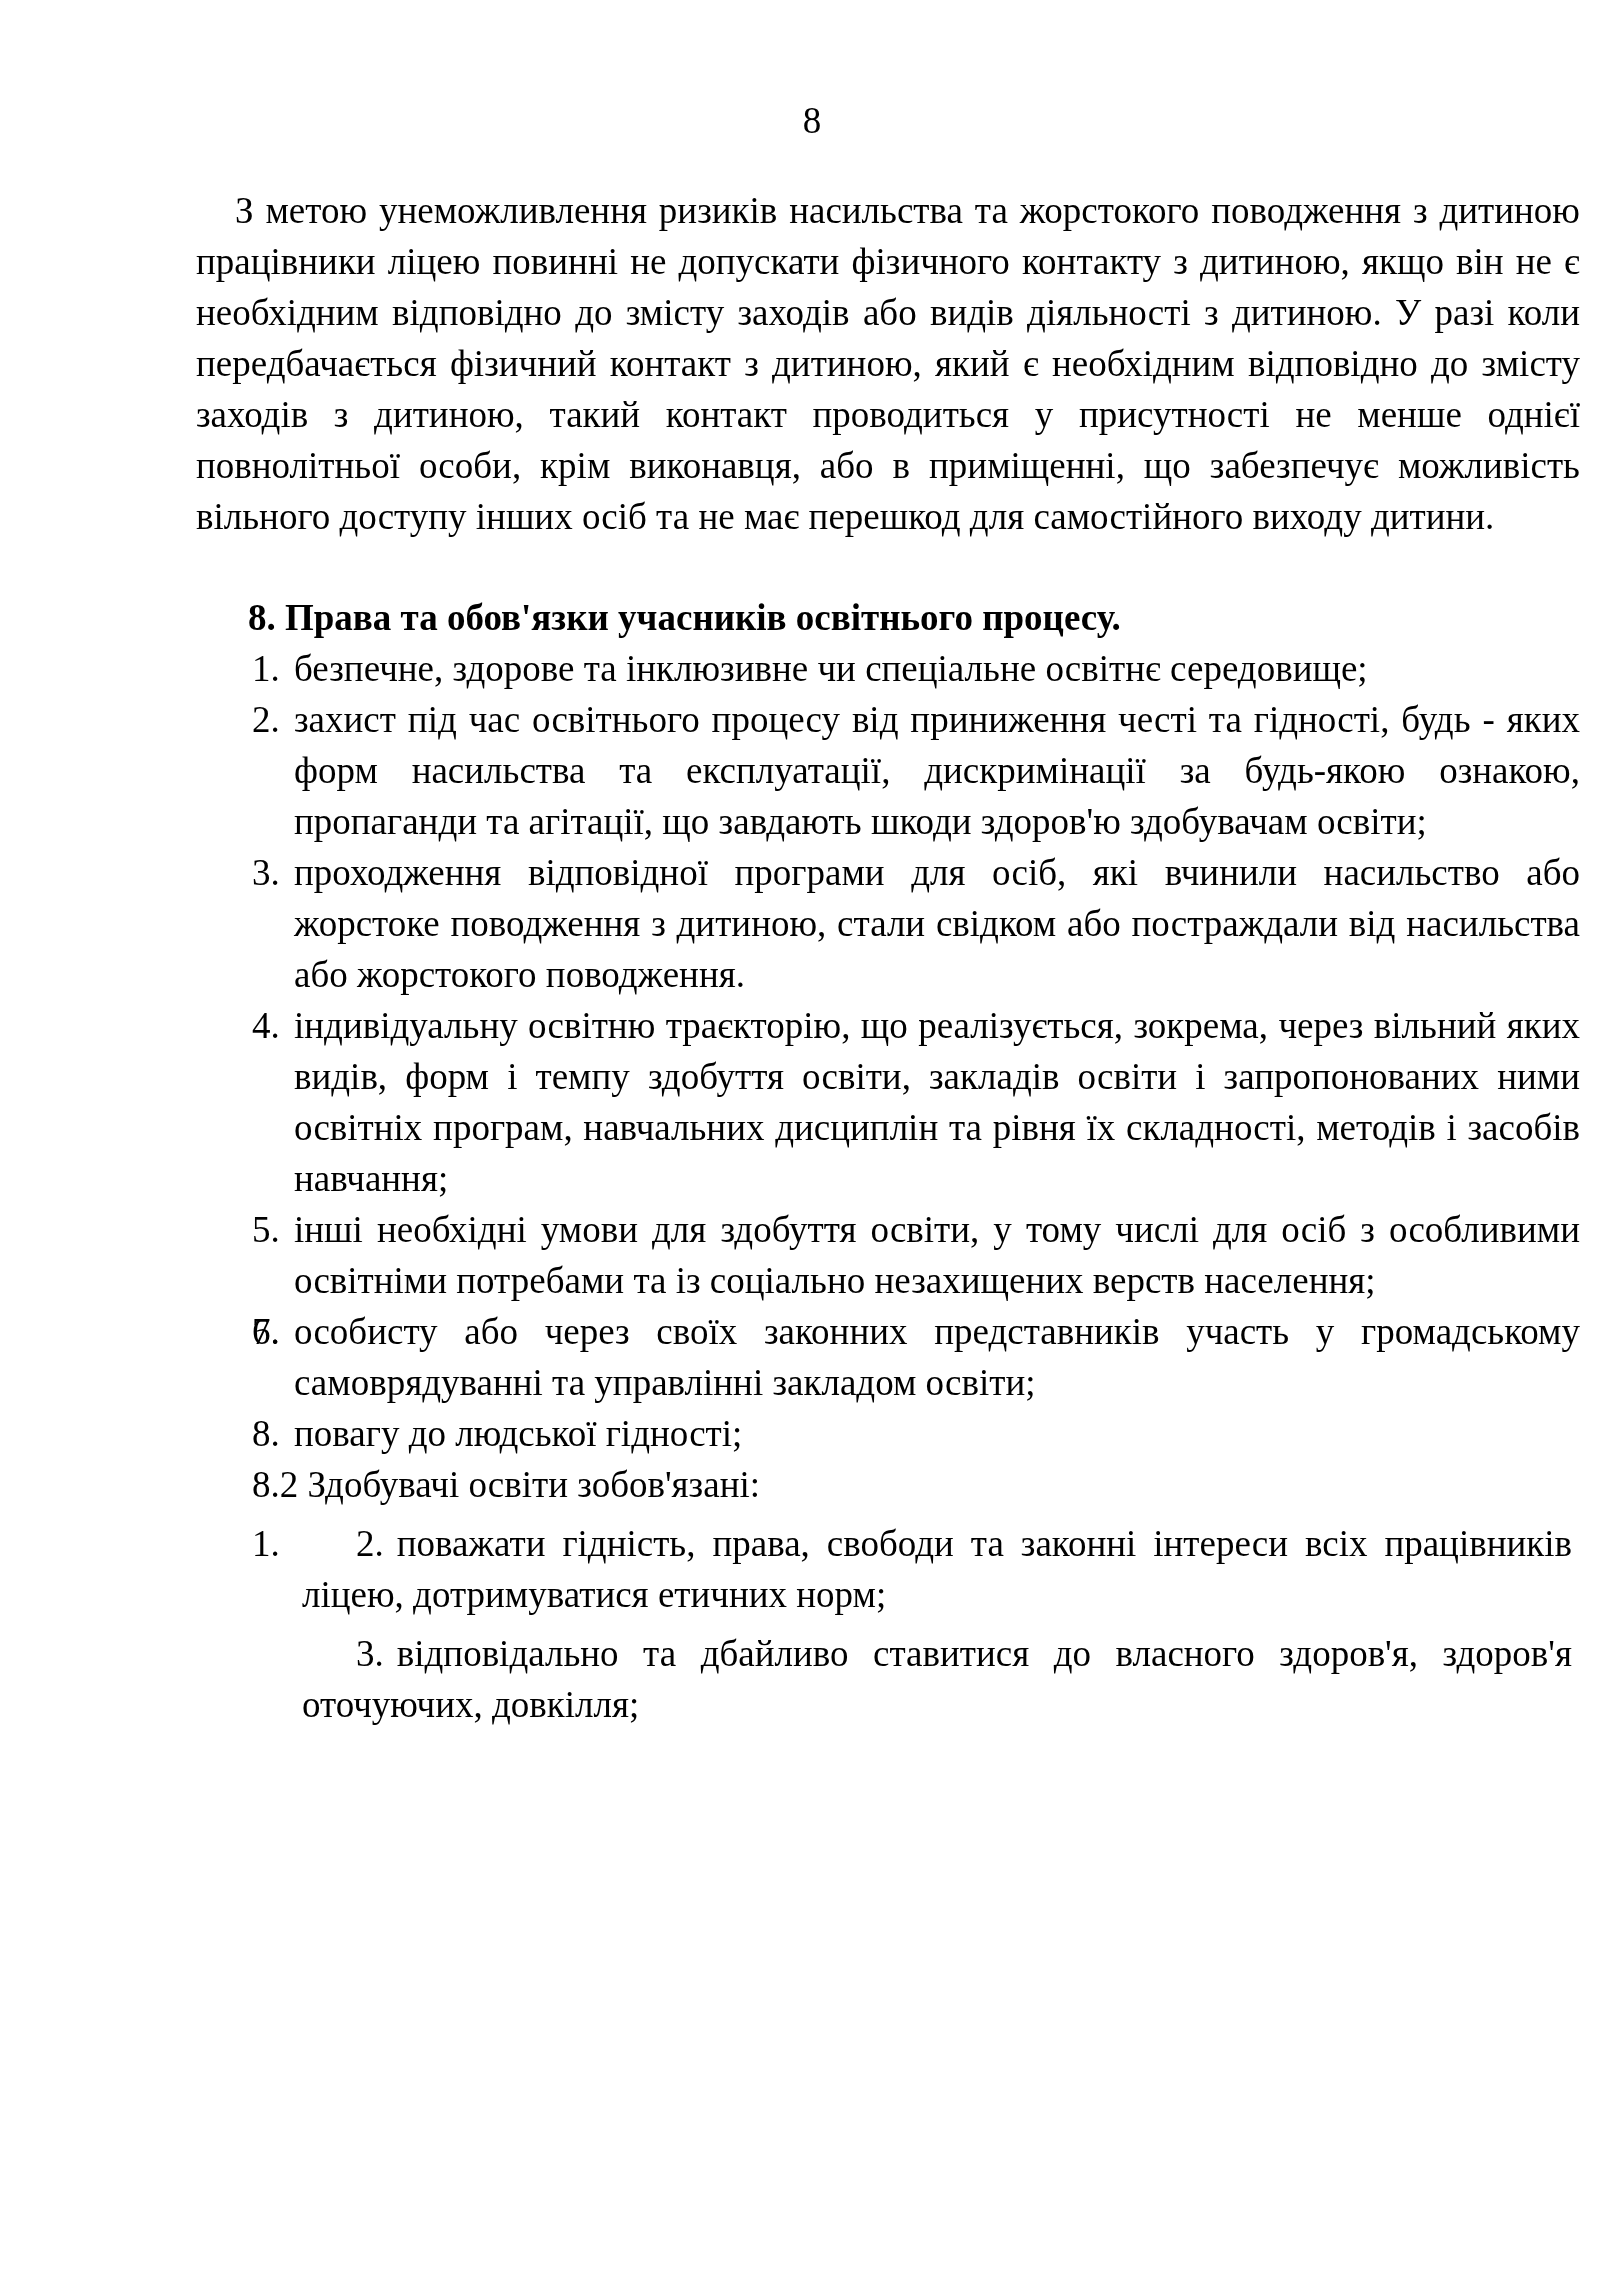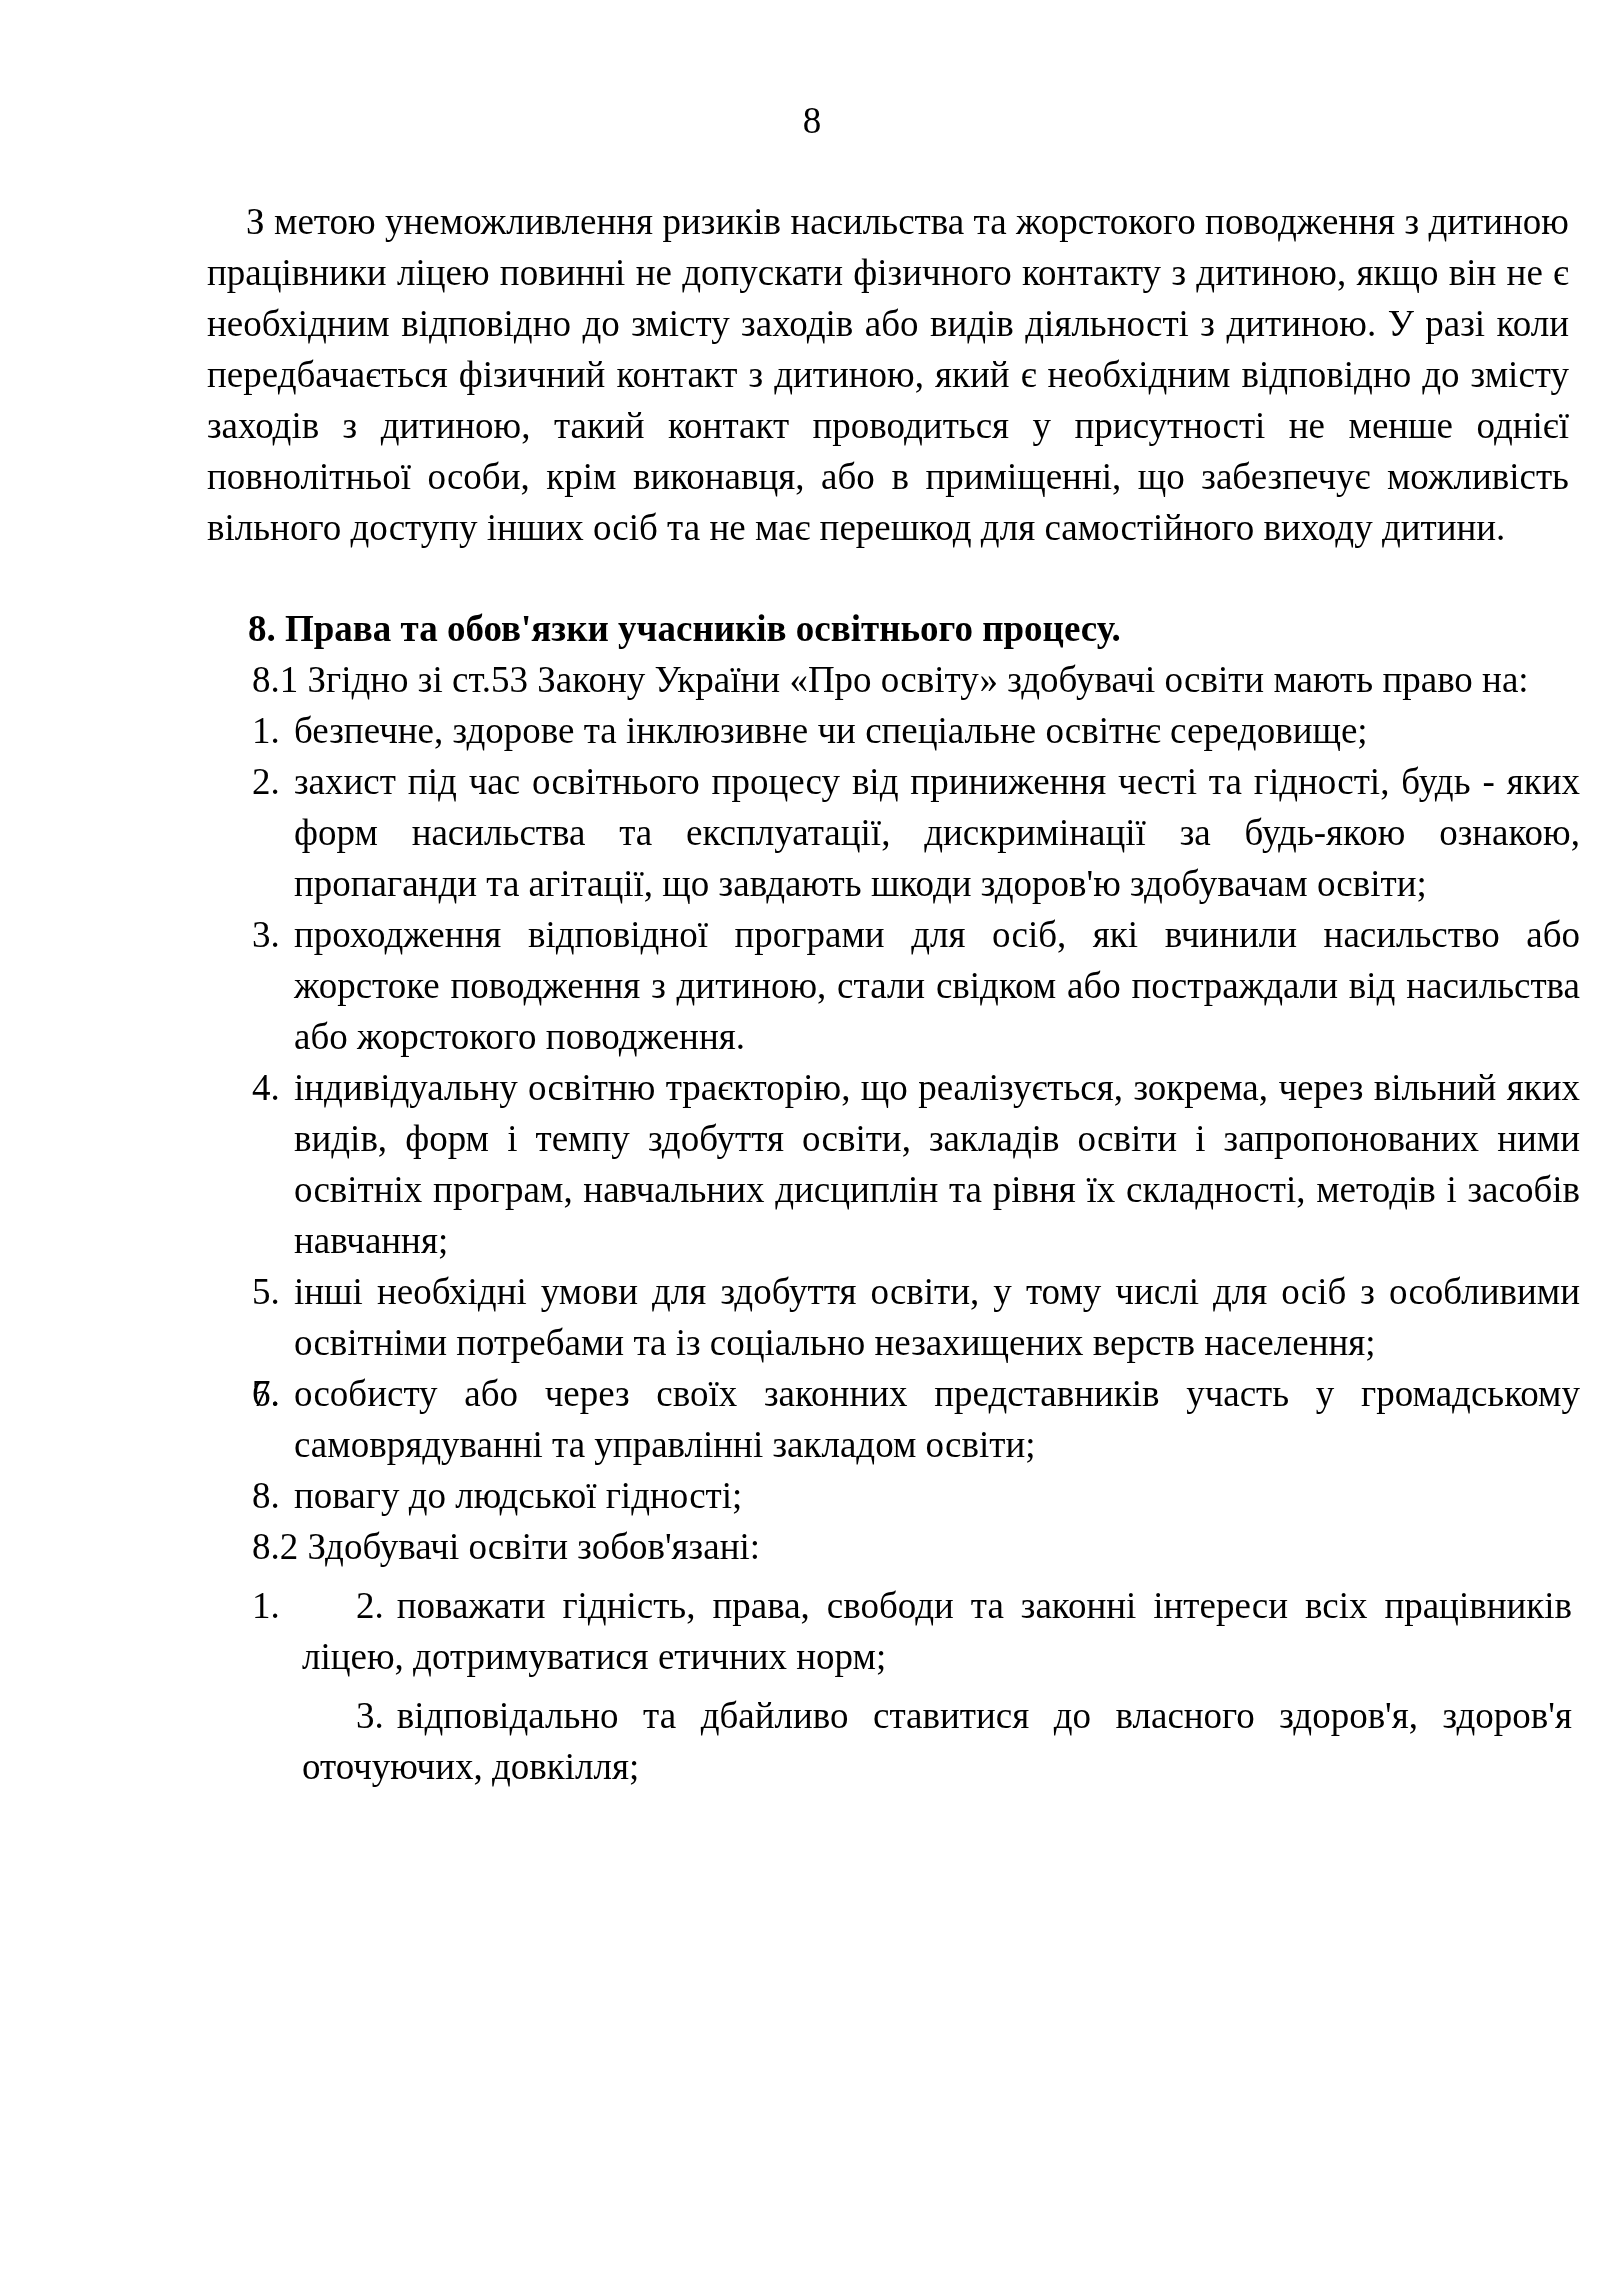--- a/index.html
+++ b/index.html
@@ -2,39 +2,38 @@
 <html style="font-size:10.5px"><head>
 <meta charset="utf-8">
 <style>
   html, body { margin: 0; padding: 0; background: #ffffff; }
   body { width: 1624px; height: 2295px; position: relative; overflow: hidden;
          font-family: "Liberation Serif", "DejaVu Serif", serif; color: #000; }
   .page-number { position: absolute; top: 98px; left: 0; width: 1624px; text-align: center;
                  font-size: 37px; line-height: 46px; }
   .body { position: absolute; left: 196px; width: 1384px; top: 185px;
           font-size: 37px; line-height: 51px; }
-  .para { text-align: justify; margin: 11px; text-indent: 39px; }
+  .para { text-align: justify; margin: 0; text-indent: 39px; }
   .heading { text-align: left; font-weight: bold; margin: 50px 0 0 0; padding-left: 52px; }
   .sub { margin: 0; padding-left: 56px; text-align: justify; }
   .item { position: relative; margin: 0; padding-left: 98px; text-align: justify; }
   .item .num { position: absolute; left: 56px; top: 0; }
   .item2 { margin: 8px; padding-left: 98px; text-indent: 54px; text-align: justify; }
   .item2 .num { margin-right: 13px; }
 </style>
 </head>
 <body>
 
 <div class="page-number">8</div>
 
 <div class="body">
   <p class="para">З метою унеможливлення ризиків насильства та жорстокого поводження з дитиною працівники ліцею повинні не допускати фізичного контакту з дитиною, якщо він не є необхідним відповідно до змісту заходів або видів діяльності з дитиною. У разі коли передбачається фізичний контакт з дитиною, який є необхідним відповідно до змісту заходів з дитиною, такий контакт проводиться у присутності не менше однієї повнолітньої особи, крім виконавця, або в приміщенні, що забезпечує можливість вільного доступу інших осіб та не має перешкод для самостійного виходу дитини.</p>
 
   <p class="heading">8. Права та обов'язки учасників освітнього процесу.</p>
 
-  <p class="sub">8.1 Згідно зі ст.53 Закону України «Про освіту» здобувачі освіти мають право на:</p>
 
   <div>
     <p class="item"><span class="num">1.</span><span>безпечне, здорове та інклюзивне чи спеціальне освітнє середовище;</span></p>
     <p class="item"><span class="num">2.</span><span>захист під час освітнього процесу від приниження честі та гідності, будь - яких форм насильства та експлуатації, дискримінації за будь-якою ознакою, пропаганди та агітації, що завдають шкоди здоров'ю здобувачам освіти;</span></p>
     <p class="item"><span class="num">3.</span><span>проходження відповідної програми для осіб, які вчинили насильство або жорстоке поводження з дитиною, стали свідком або постраждали від насильства або жорстокого поводження.</span></p>
     <p class="item"><span class="num">4.</span><span>індивідуальну освітню траєкторію, що реалізується, зокрема, через вільний яких видів, форм і темпу здобуття освіти, закладів освіти і запропонованих ними освітніх програм, навчальних дисциплін та рівня їх складності, методів і засобів навчання;</span></p>
     <p class="item"><span class="num">5.</span><span>інші необхідні умови для здобуття освіти, у тому числі для осіб з особливими освітніми потребами та із соціально незахищених верств населення;</span></p>
     <p class="item"><span class="num">6.</span></p>
     <p class="item"><span class="num">7.</span><span>особисту або через своїх законних представників участь у громадському самоврядуванні та управлінні закладом освіти;</span></p>
     <p class="item"><span class="num">8.</span><span>повагу до людської гідності;</span></p>

